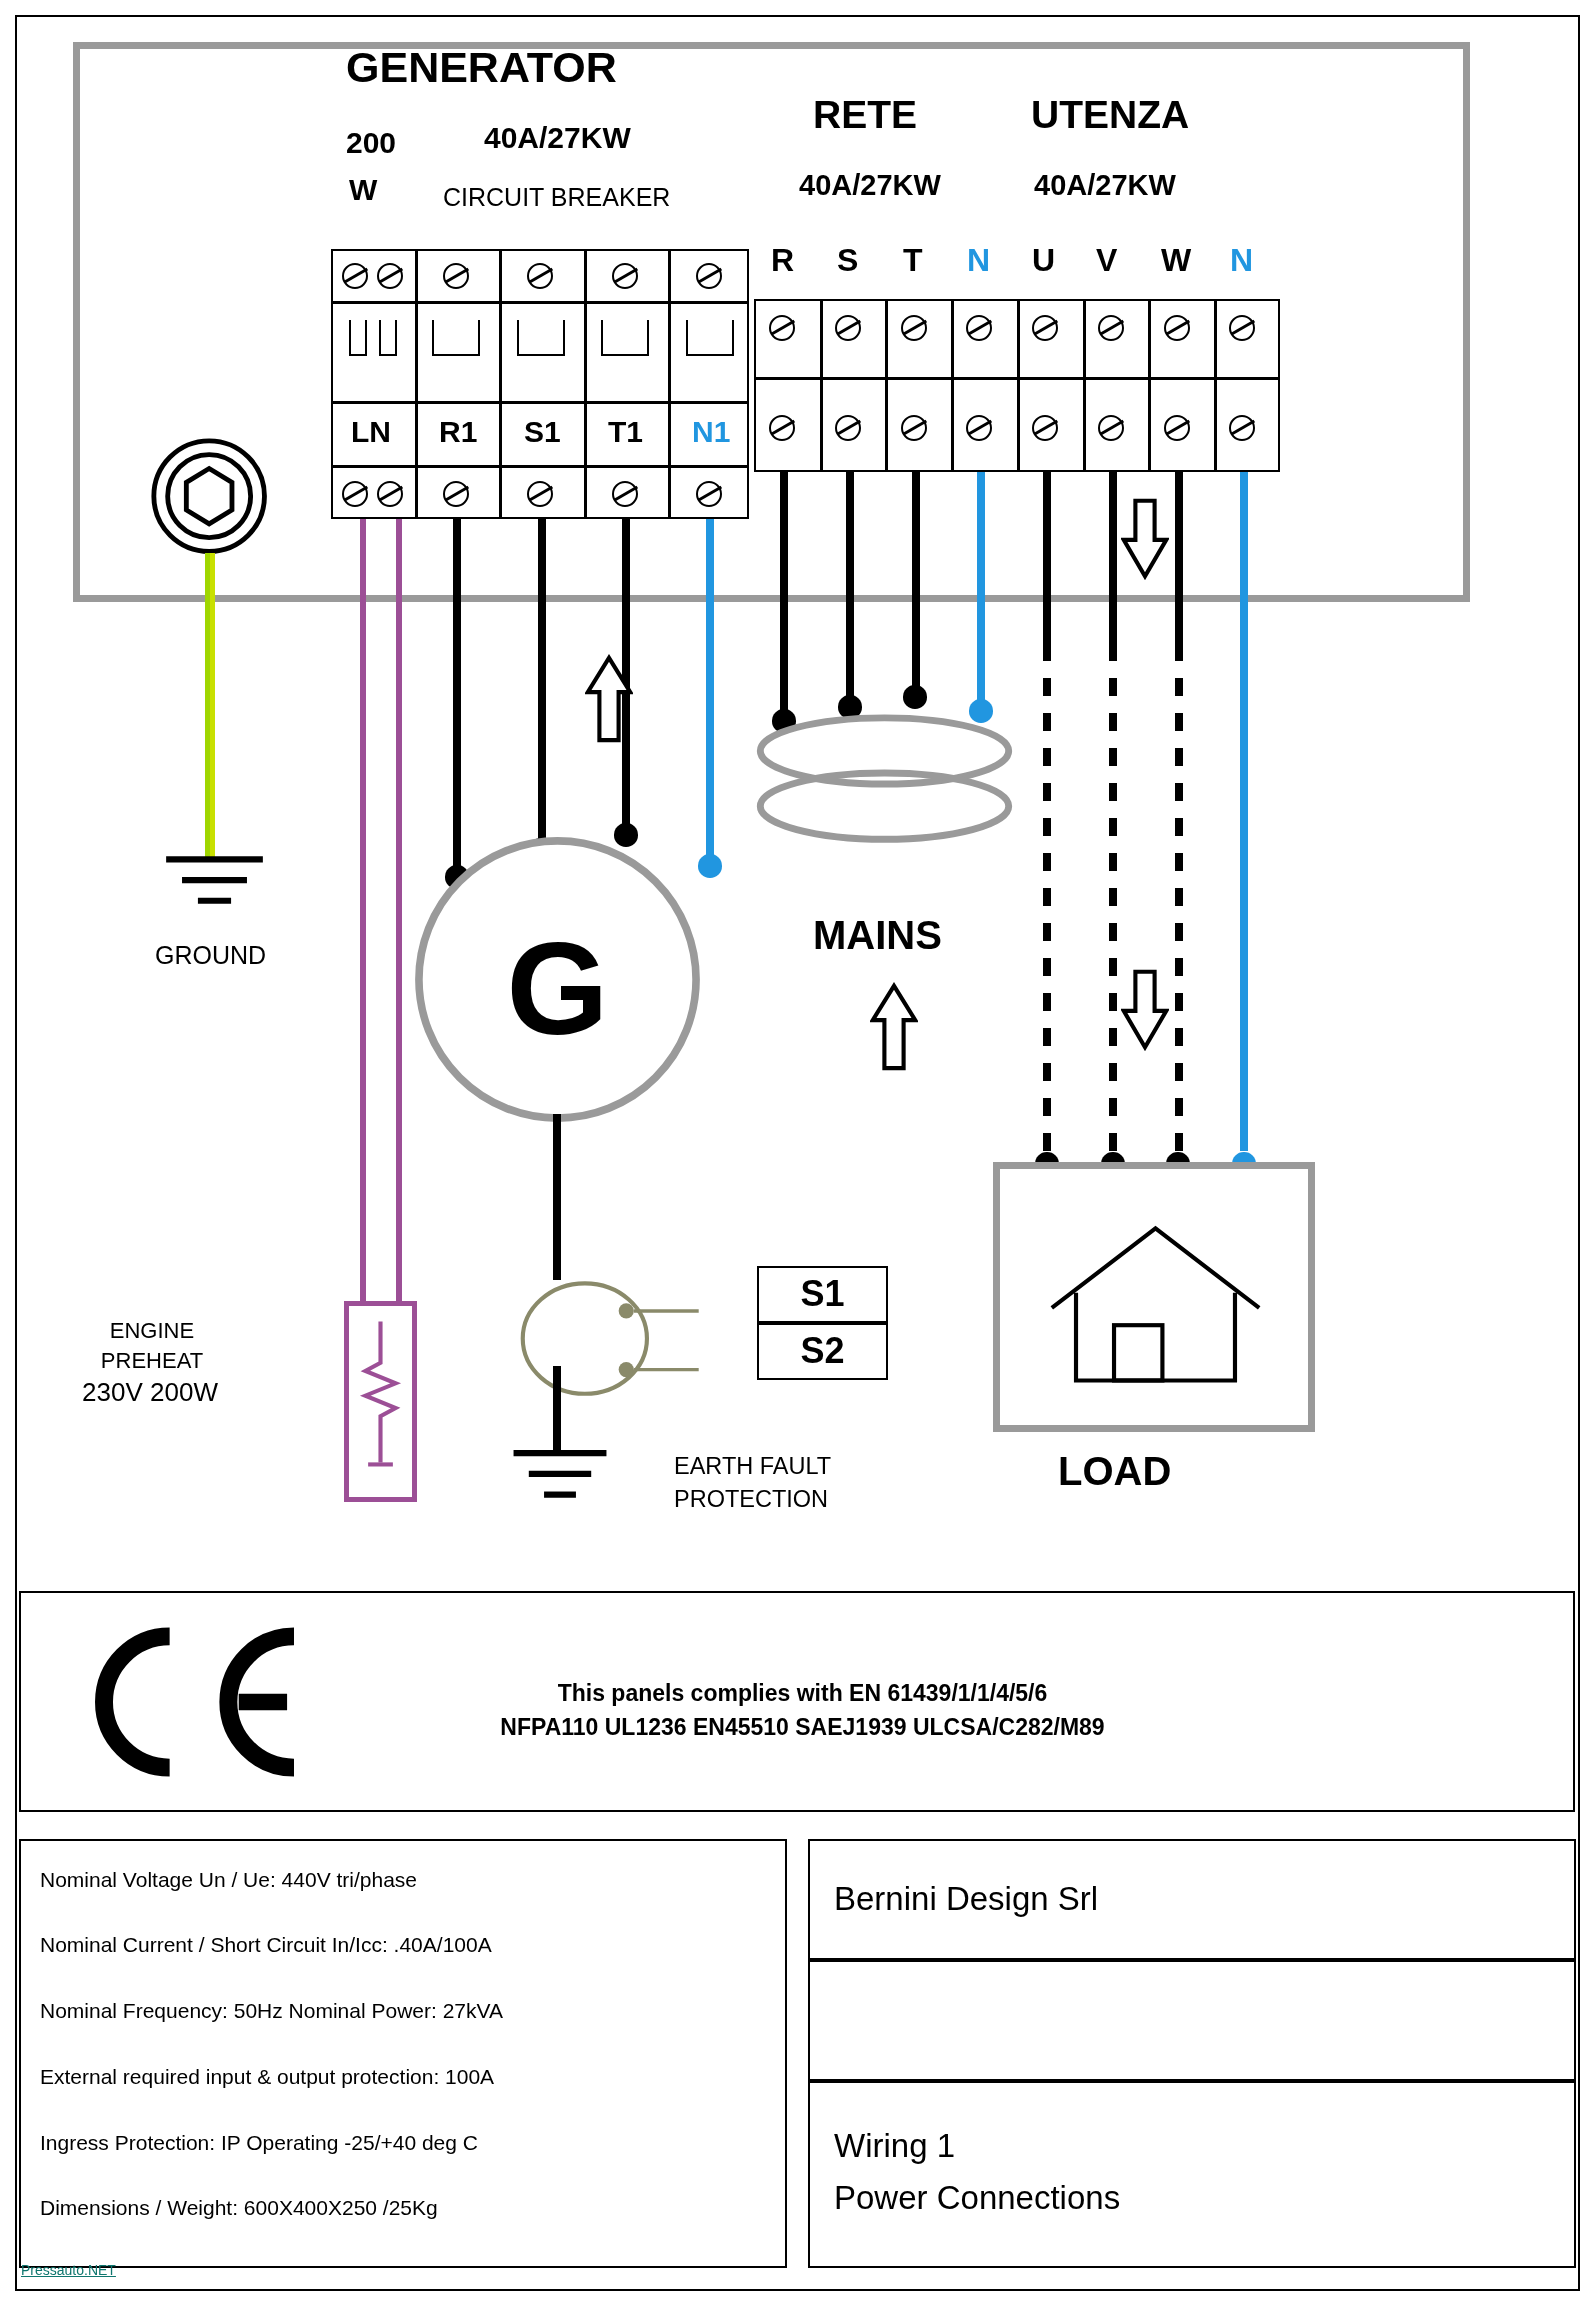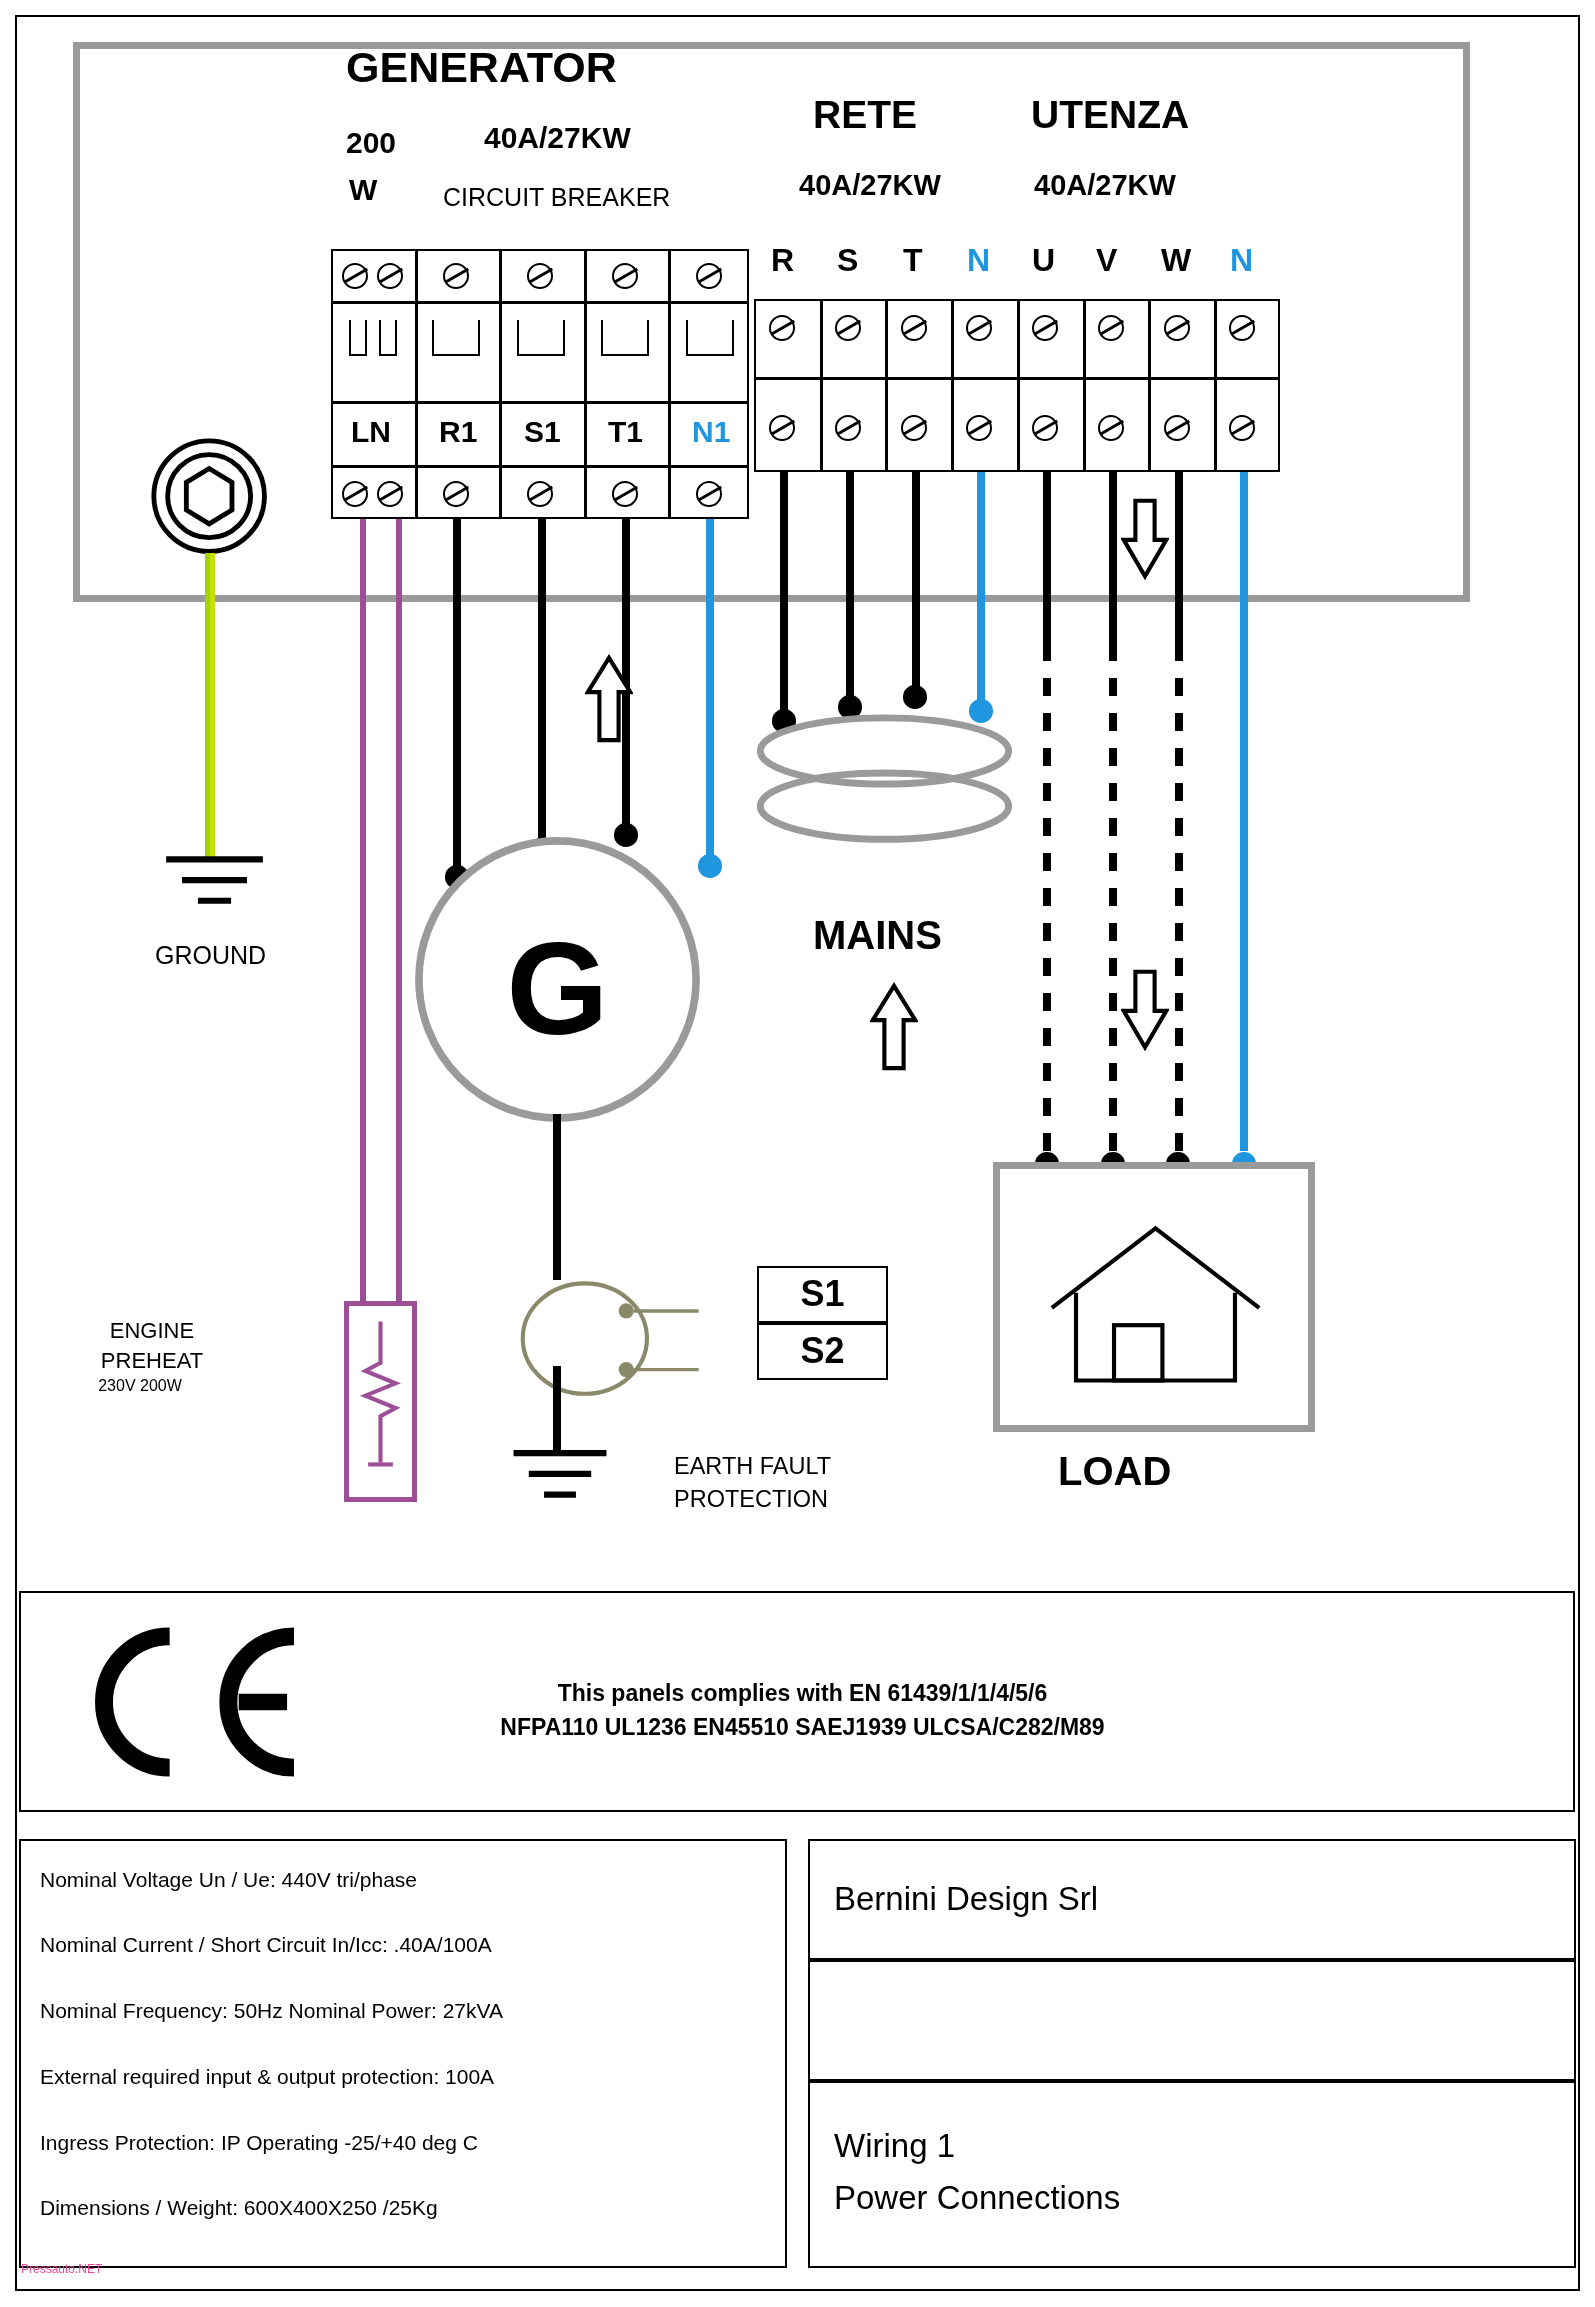--- a/index.html
+++ b/index.html
@@ -31,21 +31,21 @@
   .dotw.blk{background:repeating-linear-gradient(to bottom,#000 0 18px,transparent 18px 35px);}
   .dotw.blu{background:repeating-linear-gradient(to bottom,#2196e0 0 18px,transparent 18px 35px);}
 
   .node{position:absolute;width:23.5px;height:23.5px;border-radius:50%;background:#000;}
   .node.blue{background:#2196e0;}
 
   
   .panel{position:absolute;border:2.1px solid #000;box-sizing:border-box;}
 
   .specline{position:absolute;font-size:21px;}
-  #pressauto{position:absolute;left:21px;top:2262px;font-size:12px;color:#ec4899;}
+  #pressauto{position:absolute;left:21px;top:2262px;font-size:14px;color:#0f766e;text-decoration:underline;}
 </style>
 </head>
 <body>
 
 <div id="page">
 
   <div id="outer-border"></div>
 
   <div style="position:absolute;left:73px;top:42px;width:1397px;height:7px;background:#9a9a9a;"></div>
   <div style="position:absolute;left:73px;top:42px;width:7px;height:560px;background:#9a9a9a;"></div>
@@ -155,21 +155,21 @@
   <div class="wire pur" style="left:360px;top:519px;width:5.5px;height:789px;"></div>
   <div class="wire pur" style="left:396px;top:519px;width:5.5px;height:789px;"></div>
   <div class="wire pur" style="left:360px;top:1303px;width:42px;height:5.5px;"></div>
   <div style="position:absolute;left:344px;top:1301px;width:73px;height:201px;border:5.5px solid #9c4f96;box-sizing:border-box;background:#fff;"></div>
   <svg style="position:absolute;left:353px;top:1314px;width:55px;height:173px;" viewBox="0 0 80 250" width="55" height="173">
     <polyline points="40,10 40,70 18,82 62,100 18,118 62,136 40,148 40,215" fill="none" stroke="#9c4f96" stroke-width="6"></polyline>
     <line x1="22" y1="218" x2="58" y2="218" stroke="#9c4f96" stroke-width="6"></line>
   </svg>
   <div class="lbl ctr" style="left:48px;top:1318px;width:208px;font-size:22px;">ENGINE</div>
   <div class="lbl ctr" style="left:48px;top:1348px;width:208px;font-size:22px;">PREHEAT</div>
-  <div class="lbl ctr" style="left:36px;top:1377px;width:208px;font-size:16px;text-align:center;">230V 200W</div>
+  <div class="lbl ctr" style="left:46px;top:1377px;width:208px;font-size:26px;text-align:center;">230V 200W</div>
 
   <div class="wire blk" style="left:453px;top:519px;width:7.6px;height:360px;"></div>
   <div class="wire blk" style="left:538px;top:519px;width:7.6px;height:332px;"></div>
   <div class="wire blk" style="left:622px;top:519px;width:7.6px;height:315px;"></div>
   <div class="wire blu" style="left:706px;top:519px;width:7.6px;height:346px;"></div>
 
   <div class="node" style="left:445px;top:865px;"></div>
   <div class="node" style="left:529px;top:838px;"></div>
   <div class="node" style="left:614px;top:823px;"></div>
   <div class="node blue" style="left:698px;top:854px;"></div>

